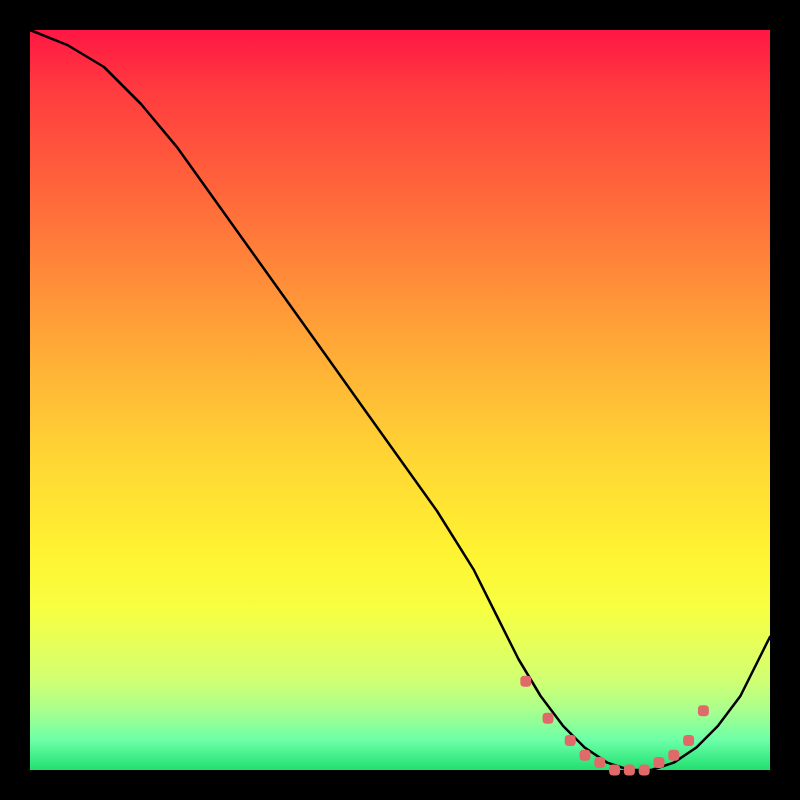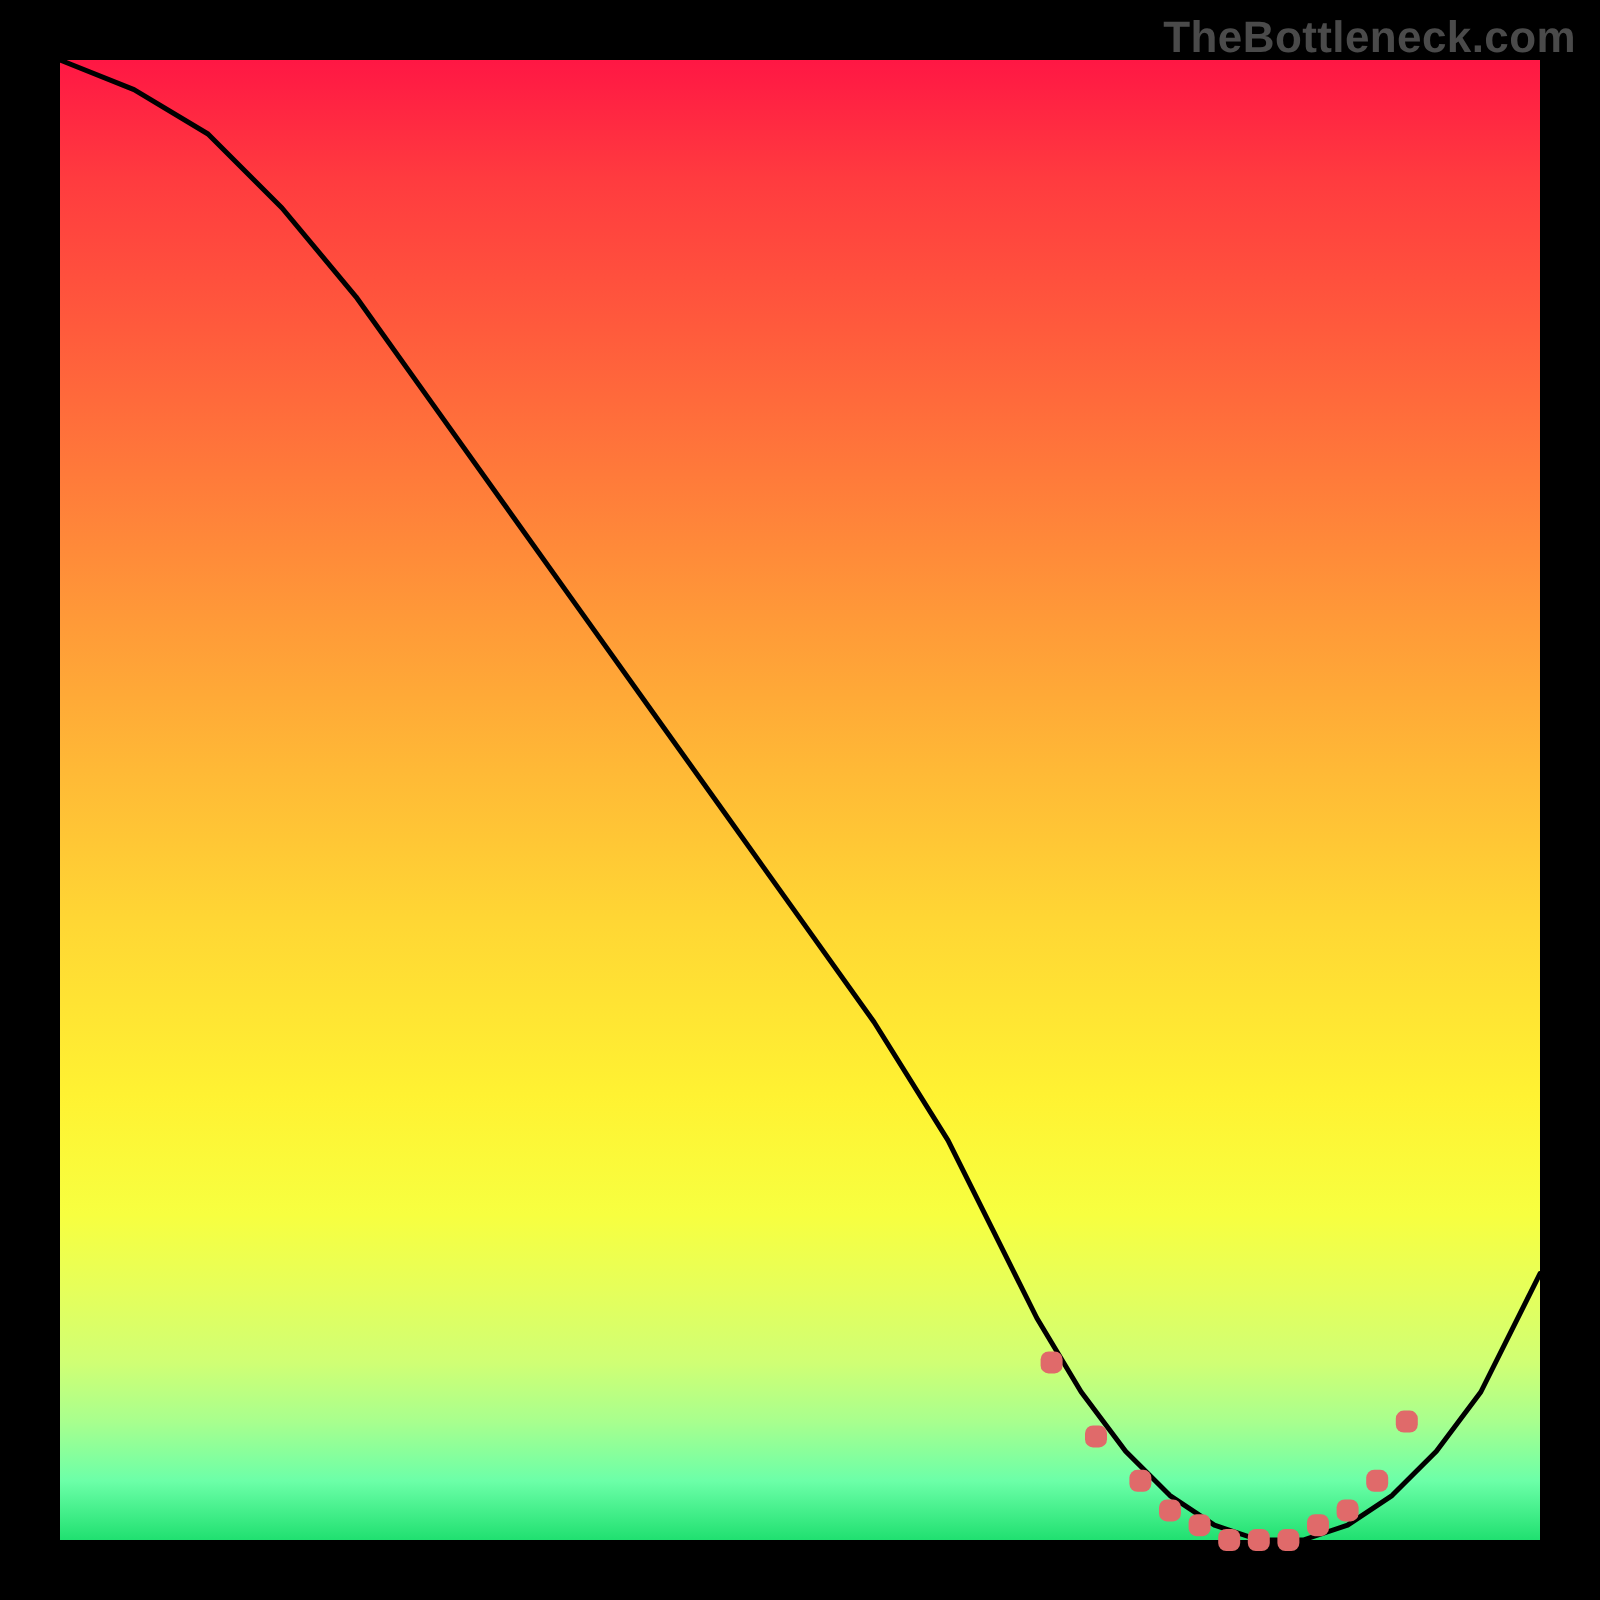--- a/index.html
+++ b/index.html
@@ -60,21 +60,20 @@
     top: 0;
     width: 740px;
     height: 740px;
     overflow: visible;
   }
 </style>
 </head>
 <body>
 
 <div class="frame">
-  <div class="watermark">TheBottleneck.com</div>
 
   <div class="plot">
     <svg class="curve" viewBox="0 0 740 740">
       <path id="curve-path" fill="none" stroke="#000" stroke-width="2.5" stroke-linecap="round" stroke-linejoin="round" d="M0.0 0.0 L37.0 14.8 L74.0 37.0 L111.0 74.0 L148.0 118.4 L185.0 170.2 L222.0 222.0 L259.0 273.8 L296.0 325.6 L333.0 377.4 L370.0 429.2 L407.0 481.0 L444.0 540.2 L466.2 584.6 L488.4 629.0 L510.6 666.0 L532.8 695.6 L555.0 717.8 L577.2 732.6 L599.4 740.0 L621.6 740.0 L643.8 732.6 L666.0 717.8 L688.2 695.6 L710.4 666.0 L740.0 606.8 "></path>
       <g id="markers">
           <rect x="490.3" y="645.7" width="11" height="11" rx="4" ry="4" fill="#e06a6a"></rect>
           <rect x="512.5" y="682.7" width="11" height="11" rx="4" ry="4" fill="#e06a6a"></rect>
           <rect x="534.7" y="704.9" width="11" height="11" rx="4" ry="4" fill="#e06a6a"></rect>
           <rect x="549.5" y="719.7" width="11" height="11" rx="4" ry="4" fill="#e06a6a"></rect>
           <rect x="564.3" y="727.1" width="11" height="11" rx="4" ry="4" fill="#e06a6a"></rect>

